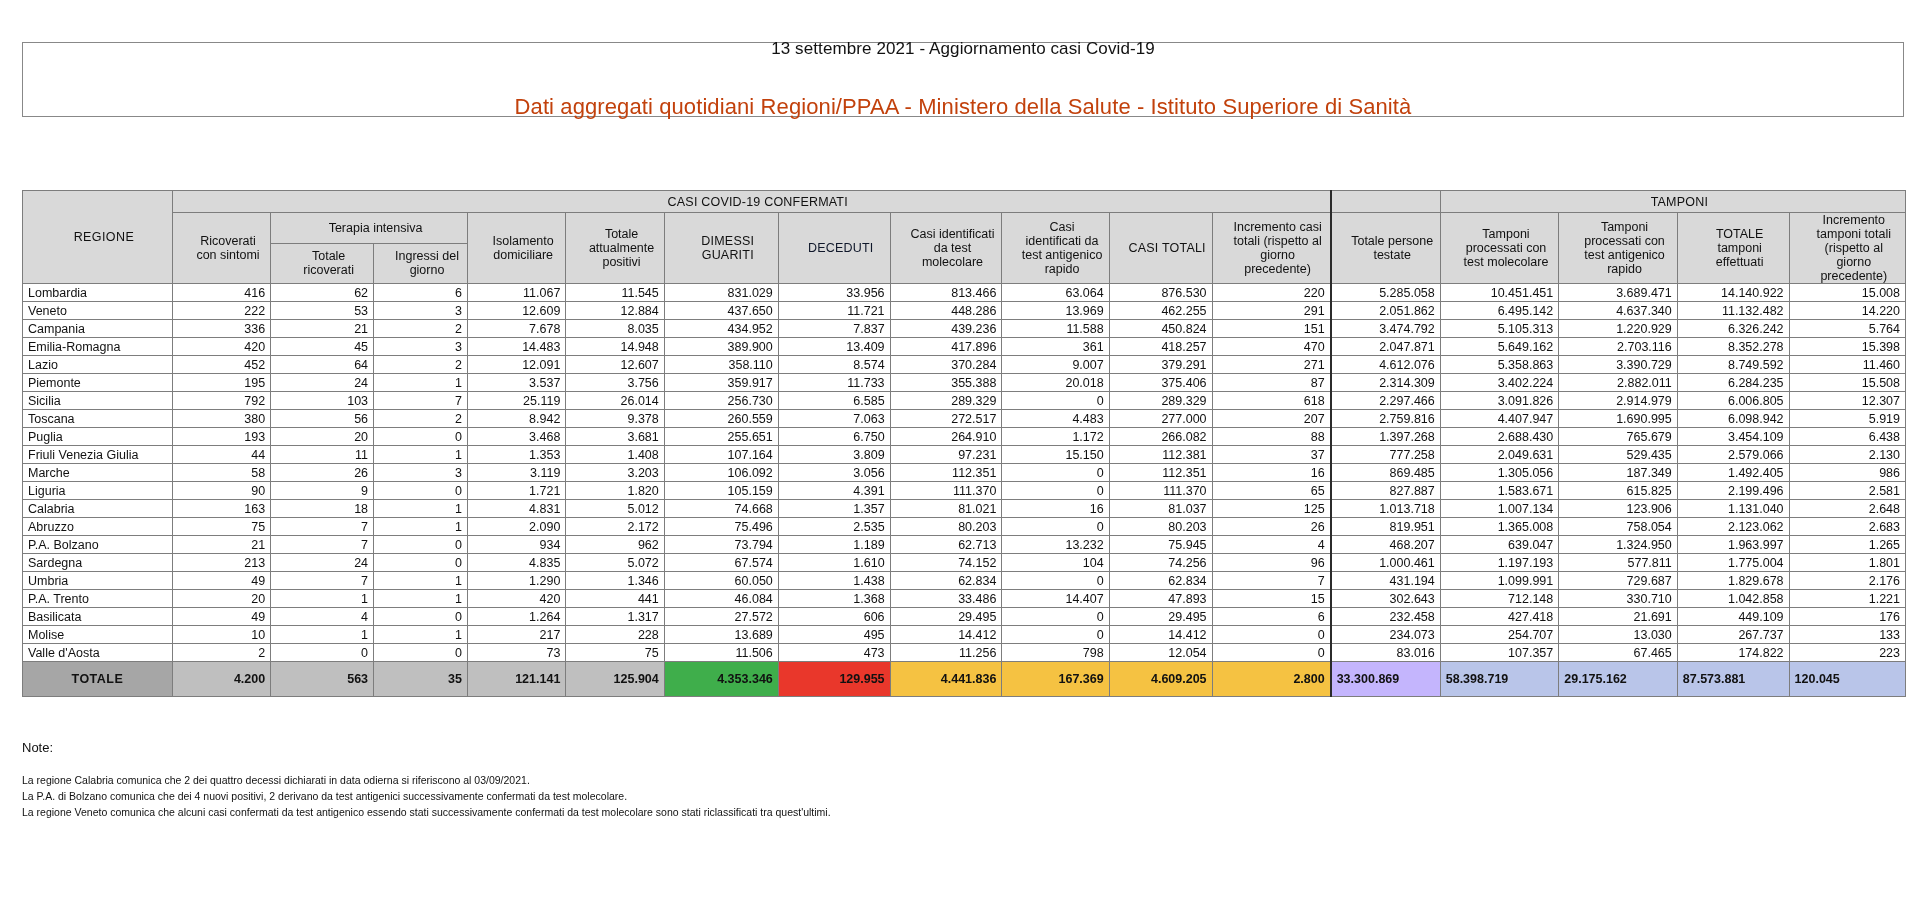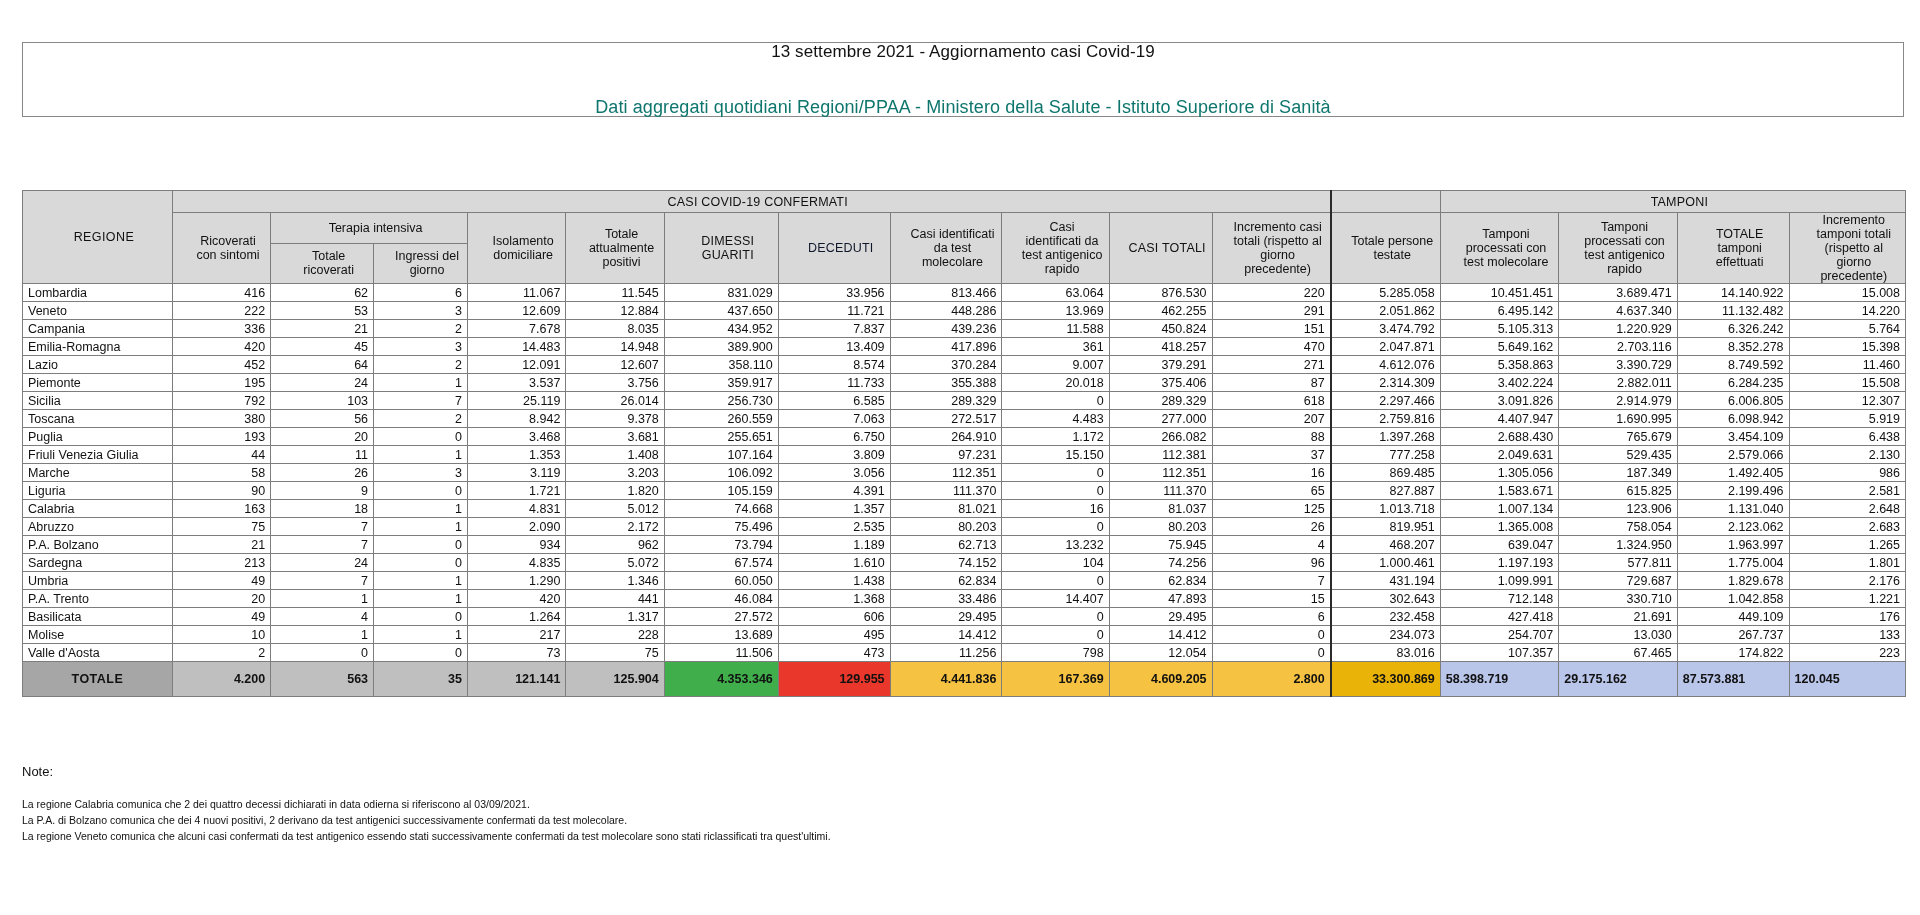--- a/index.html
+++ b/index.html
@@ -16,21 +16,21 @@
     position: absolute;
     left: 22px; top: 42px;
     width: 1882px; height: 75px;
     border: 1px solid #888;
     background: #ffffff;
     display: flex; flex-direction: column;
     align-items: center; justify-content: center;
     gap: 13px;
   }
   .title-line1 { font-size: 17px; color: #111; letter-spacing: .1px; }
-  .title-line2 { font-size: 18px; color: #0f766e; letter-spacing: .1px; margin-top: 22px; }
+  .title-line2 { font-size: 22px; color: #c2410c; letter-spacing: .1px; margin-top: 22px; }
 
   
   .tbl-wrap { position: absolute; left: 22px; top: 190px; width: 1884px; }
   table.covid {
     border-collapse: collapse;
     table-layout: fixed;
     width: 1884px;
     font-size: 12.5px;
     color: #111;
   }
@@ -78,28 +78,28 @@
   td.region { text-align: left; padding-left: 5px; }
   td.num { text-align: right; padding-right: 5px; }
 
   
   tr.totals td { font-weight: bold; height: 35px; margin-top: 20px; }
   td.tot-label { background: #a6a6a6; text-align: center; letter-spacing: .5px; }
   td.tot-grey  { background: #bfbfbf; text-align: right; }
   td.tot-green { background: #3fae4b; text-align: right; }
   td.tot-red   { background: #e9372b; text-align: right; }
   td.tot-amber { background: #f5c242; text-align: right; }
-  td.tot-blue  { background: #eab308; text-align: right; }
+  td.tot-blue  { background: #c4b5fd; text-align: left; }
   td.tot-peri  { background: #b9c5e9; text-align: left; }
 
   
   .sep-left { border-left: 2px solid #2b2b2b !important; }
 
   
-  .notes { position: absolute; left: 22px; top: 764px; width: 1600px; }
+  .notes { position: absolute; left: 22px; top: 740px; width: 1600px; }
   .notes-head { font-size: 13px; color: #111; margin-bottom: 18px; }
   .notes-list { font-size: 10.5px; color: #111; line-height: 1.5; }
   .notes-list div { white-space: nowrap; }
 </style>
 </head>
 <body>
 
 <div class="page">
 
   <div class="title-box">

